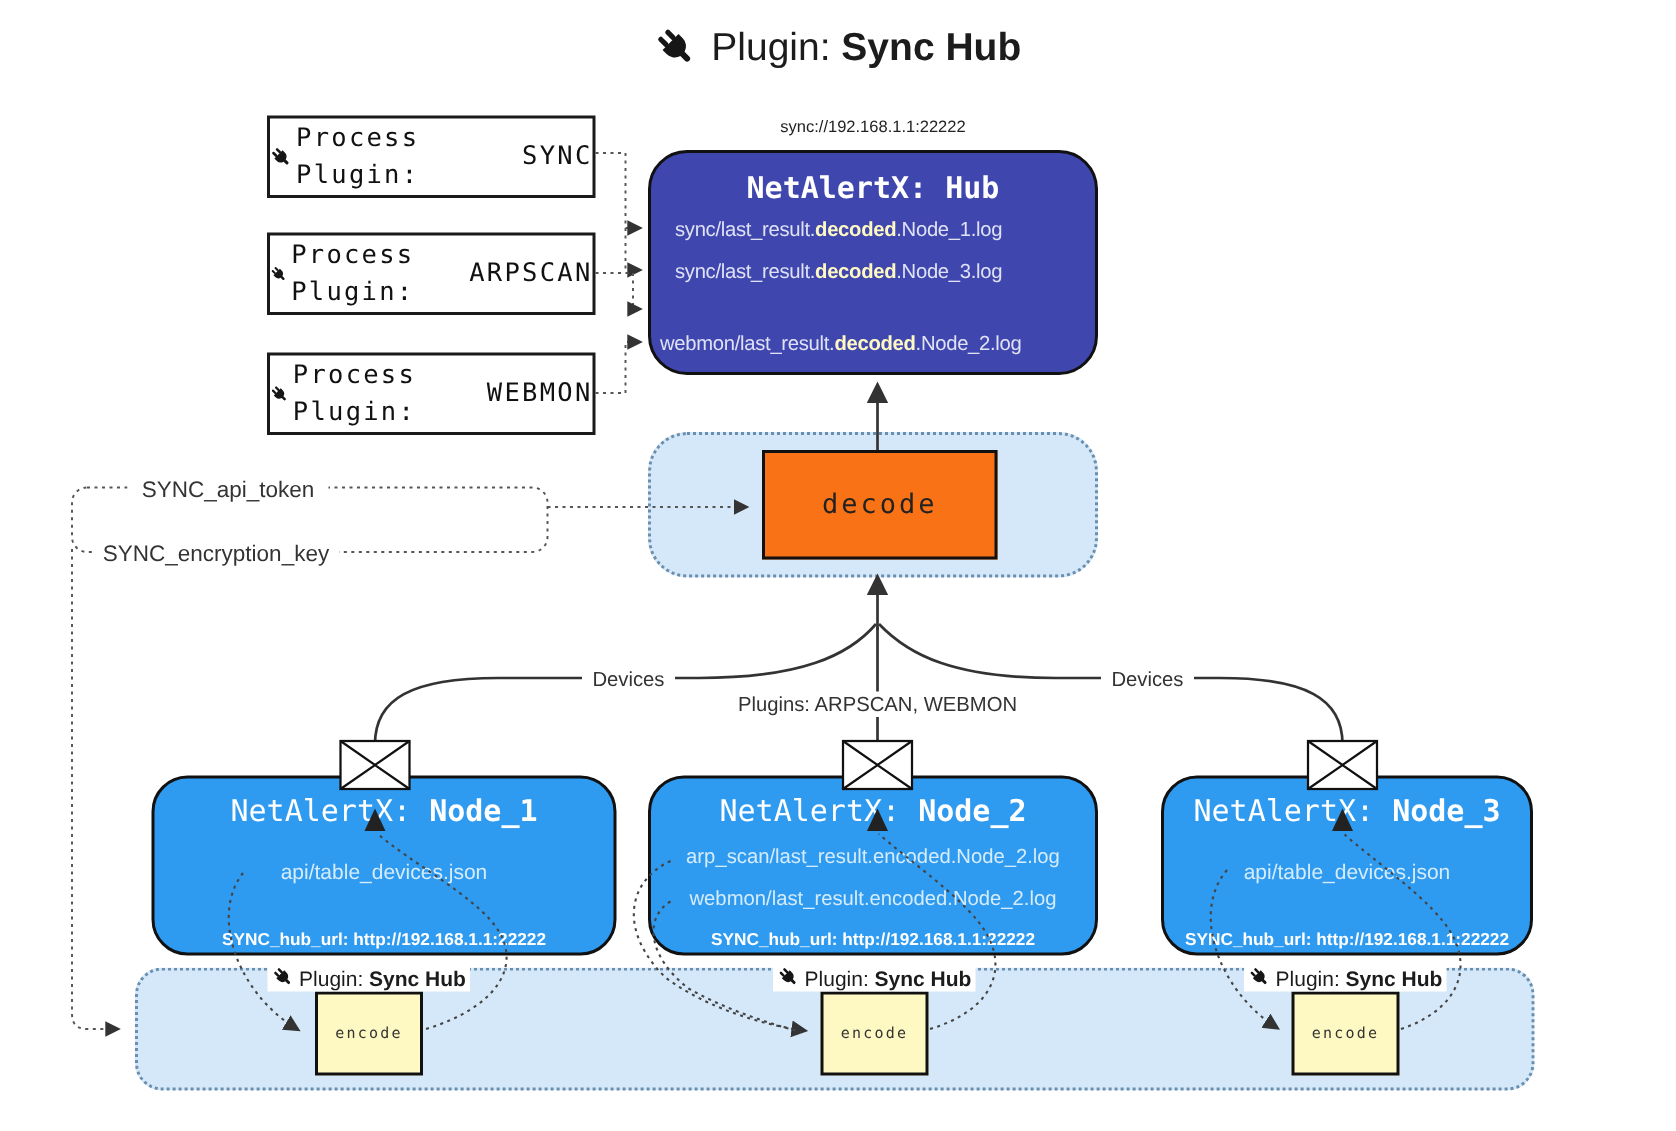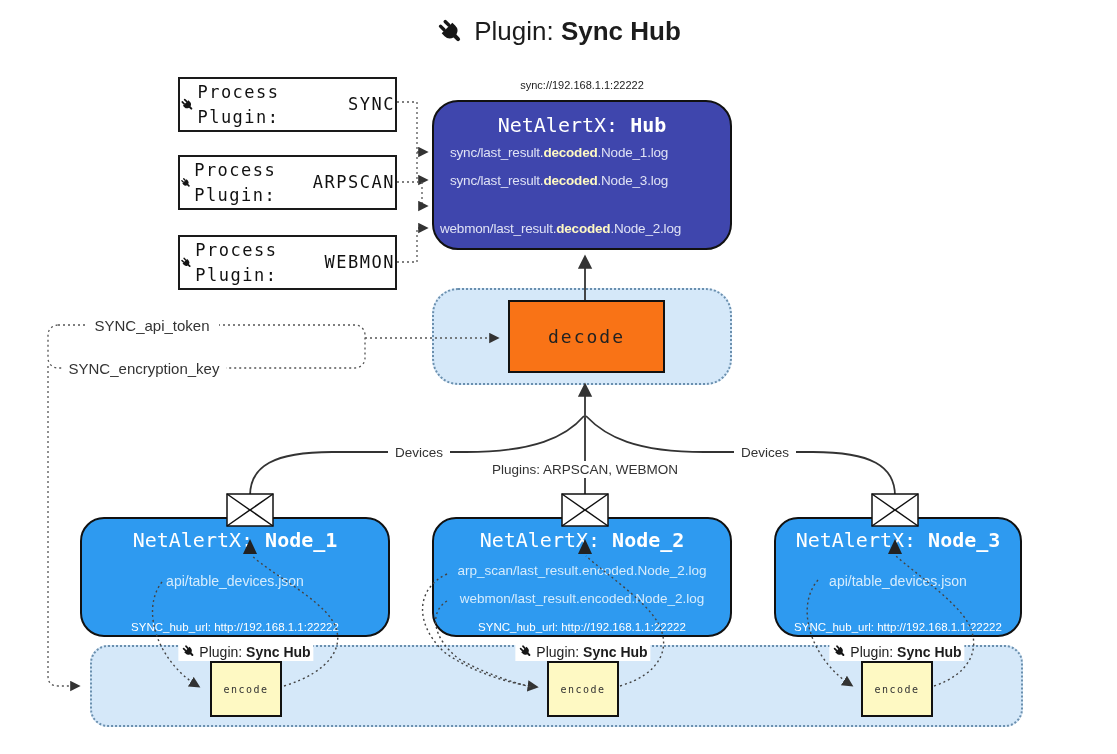--- a/index.html
+++ b/index.html
@@ -25,35 +25,35 @@
   
   .proc{left:178px;width:219px;height:55px;background:#fff;border:2px solid var(--ink);
         display:flex;flex-direction:row;align-items:center;justify-content:center;
         font-size:17px;letter-spacing:1.5px;color:#111;z-index:2;line-height:25px;}
   .proc .row1{display:flex;align-items:center;gap:2px;}
 
   
   .hub-url{left:432px;top:79px;width:300px;text-align:center;font-size:11px;color:#222;z-index:2;}
   .hub{left:432px;top:100px;width:300px;height:150px;background:var(--hub-fill);
        border:2px solid #111;border-radius:26px;z-index:2;color:#fff;}
-  .hub-title{position:absolute;top:11px;width:100%;text-align:center;font-size:20px;color:#fff;}
+  .hub-title{position:absolute;top:11px;width:100%;text-align:center;font-size:20px;color:#fff;font-weight:bold;}
   .hub-line{position:absolute;white-space:nowrap;font-size:13.5px;color:#dfe2f5;letter-spacing:-0.2px;}
   .hub-line b{color:#fef9c3;}
 
   
   .panel{background:var(--panel-fill);border:2px dotted var(--panel-border);z-index:1;}
   .decode-panel{left:432px;top:288px;width:300px;height:97px;border-radius:26px;}
   .decode-box{left:508px;top:300px;width:157px;height:73px;background:#f97316;border:2px solid #111;
               display:flex;align-items:center;justify-content:center;font-size:18px;letter-spacing:2px;color:#222;z-index:2;}
 
   
   .node{background:var(--node-fill);border:2px solid #111;border-radius:24px;top:517px;height:120px;z-index:2;color:#fff;}
   .node-title{position:absolute;top:9px;width:100%;text-align:center;font-size:20px;color:#fff;white-space:nowrap;}
   .node-line{position:absolute;width:100%;text-align:center;font-size:13.5px;color:#d5ecfd;white-space:nowrap;}
-  .node-url{position:absolute;top:102px;width:100%;text-align:center;font-size:11.5px;color:#fff;white-space:nowrap;}
+  .node-url{position:absolute;top:102px;width:100%;text-align:center;font-size:11.5px;color:#fff;white-space:nowrap;font-weight:bold;}
 
   
   .bottom-panel{left:90px;top:645px;width:933px;height:82px;border-radius:18px;}
   .encode-box{top:661px;width:72px;height:56px;background:#fef9c3;border:2px solid #111;
               display:flex;align-items:center;justify-content:center;font-size:10px;letter-spacing:1.5px;color:#333;z-index:2;}
   .plug-label{top:642px;transform:translateX(-50%);background:#fff;padding:0 3px;display:flex;align-items:center;gap:3px;
               font-size:14px;color:#1c1c1c;z-index:3;white-space:nowrap;height:19px;}
 
   svg.overlay{position:absolute;left:0;top:0;z-index:4;pointer-events:none;}
   .lbl{font-family:"Liberation Sans",sans-serif;font-size:13.5px;fill:#333;}
@@ -123,21 +123,21 @@
       <span>sync/last_result.</span><b>decoded</b><span>.Node_3.log</span>
     </div>
     <div class="hub-line" style="top:119px;left:6px">
       <span>webmon/last_result.</span><b>decoded</b><span>.Node_2.log</span>
     </div>
   </div>
 
   <div class="abs panel decode-panel"></div>
   <div class="abs decode-box mono">decode</div>
 
-  <div class="abs node" style="left:80px;width:310px">
+  <div class="abs node" style="left:101px;width:310px">
     <div class="node-title mono">
       <span>NetAlertX: </span><b>Node_1</b></div>
     <div class="node-line" style="top:54px;font-size:14px">api/table_devices.json</div>
     <div class="node-url">SYNC_hub_url: http://192.168.1.1:22222</div>
   </div>
   <div class="abs node" style="left:432px;width:300px">
     <div class="node-title mono">
       <span>NetAlertX: </span><b>Node_2</b></div>
     <div class="node-line" style="top:44px">arp_scan/last_result.encoded.Node_2.log</div>
     <div class="node-line" style="top:72px">webmon/last_result.encoded.Node_2.log</div>

